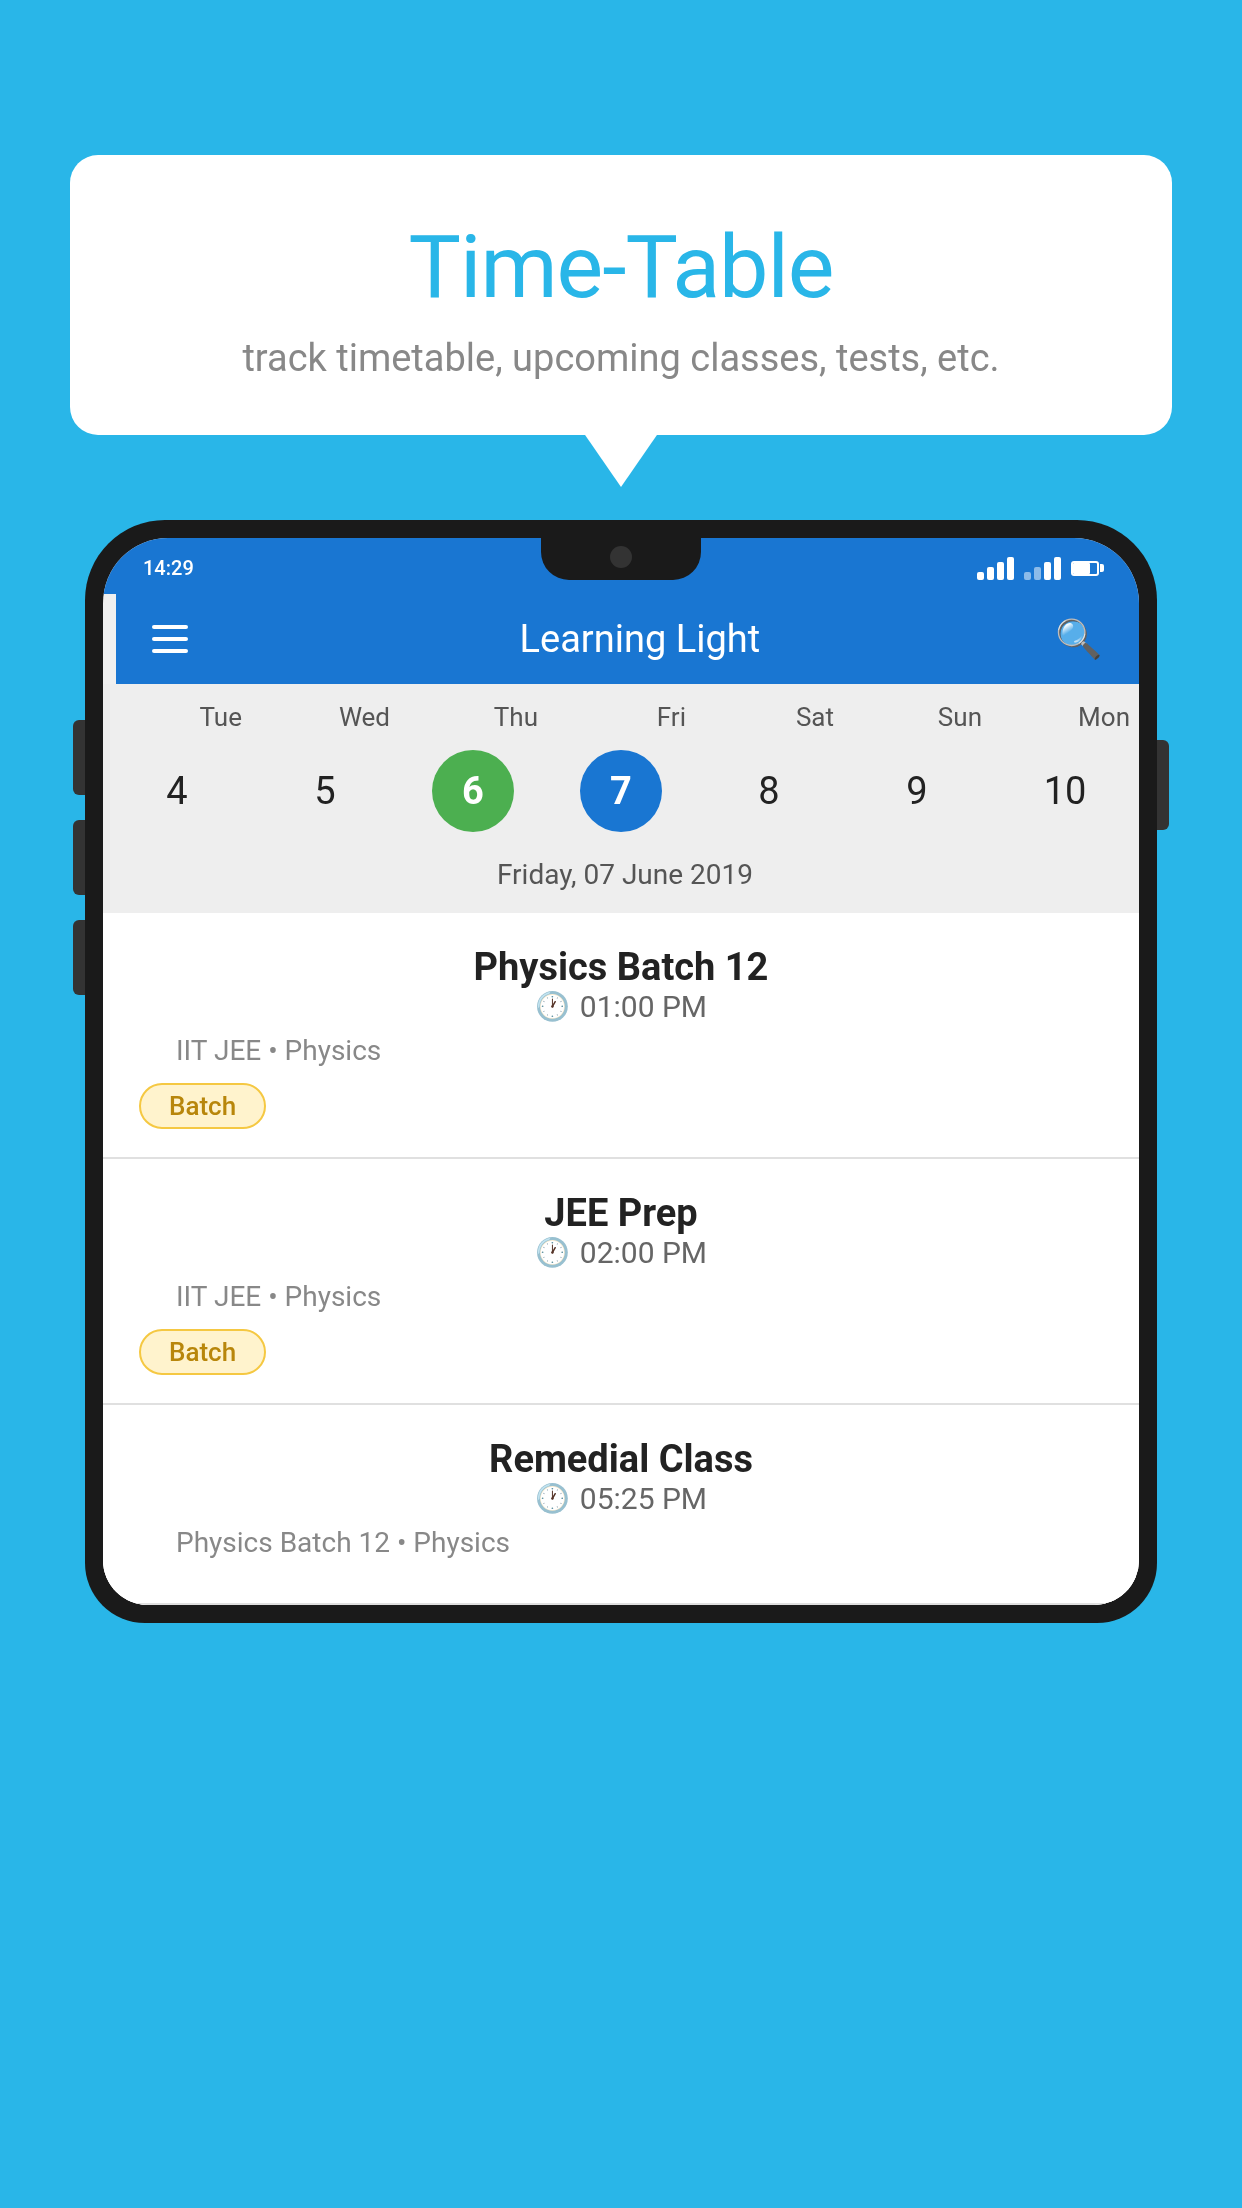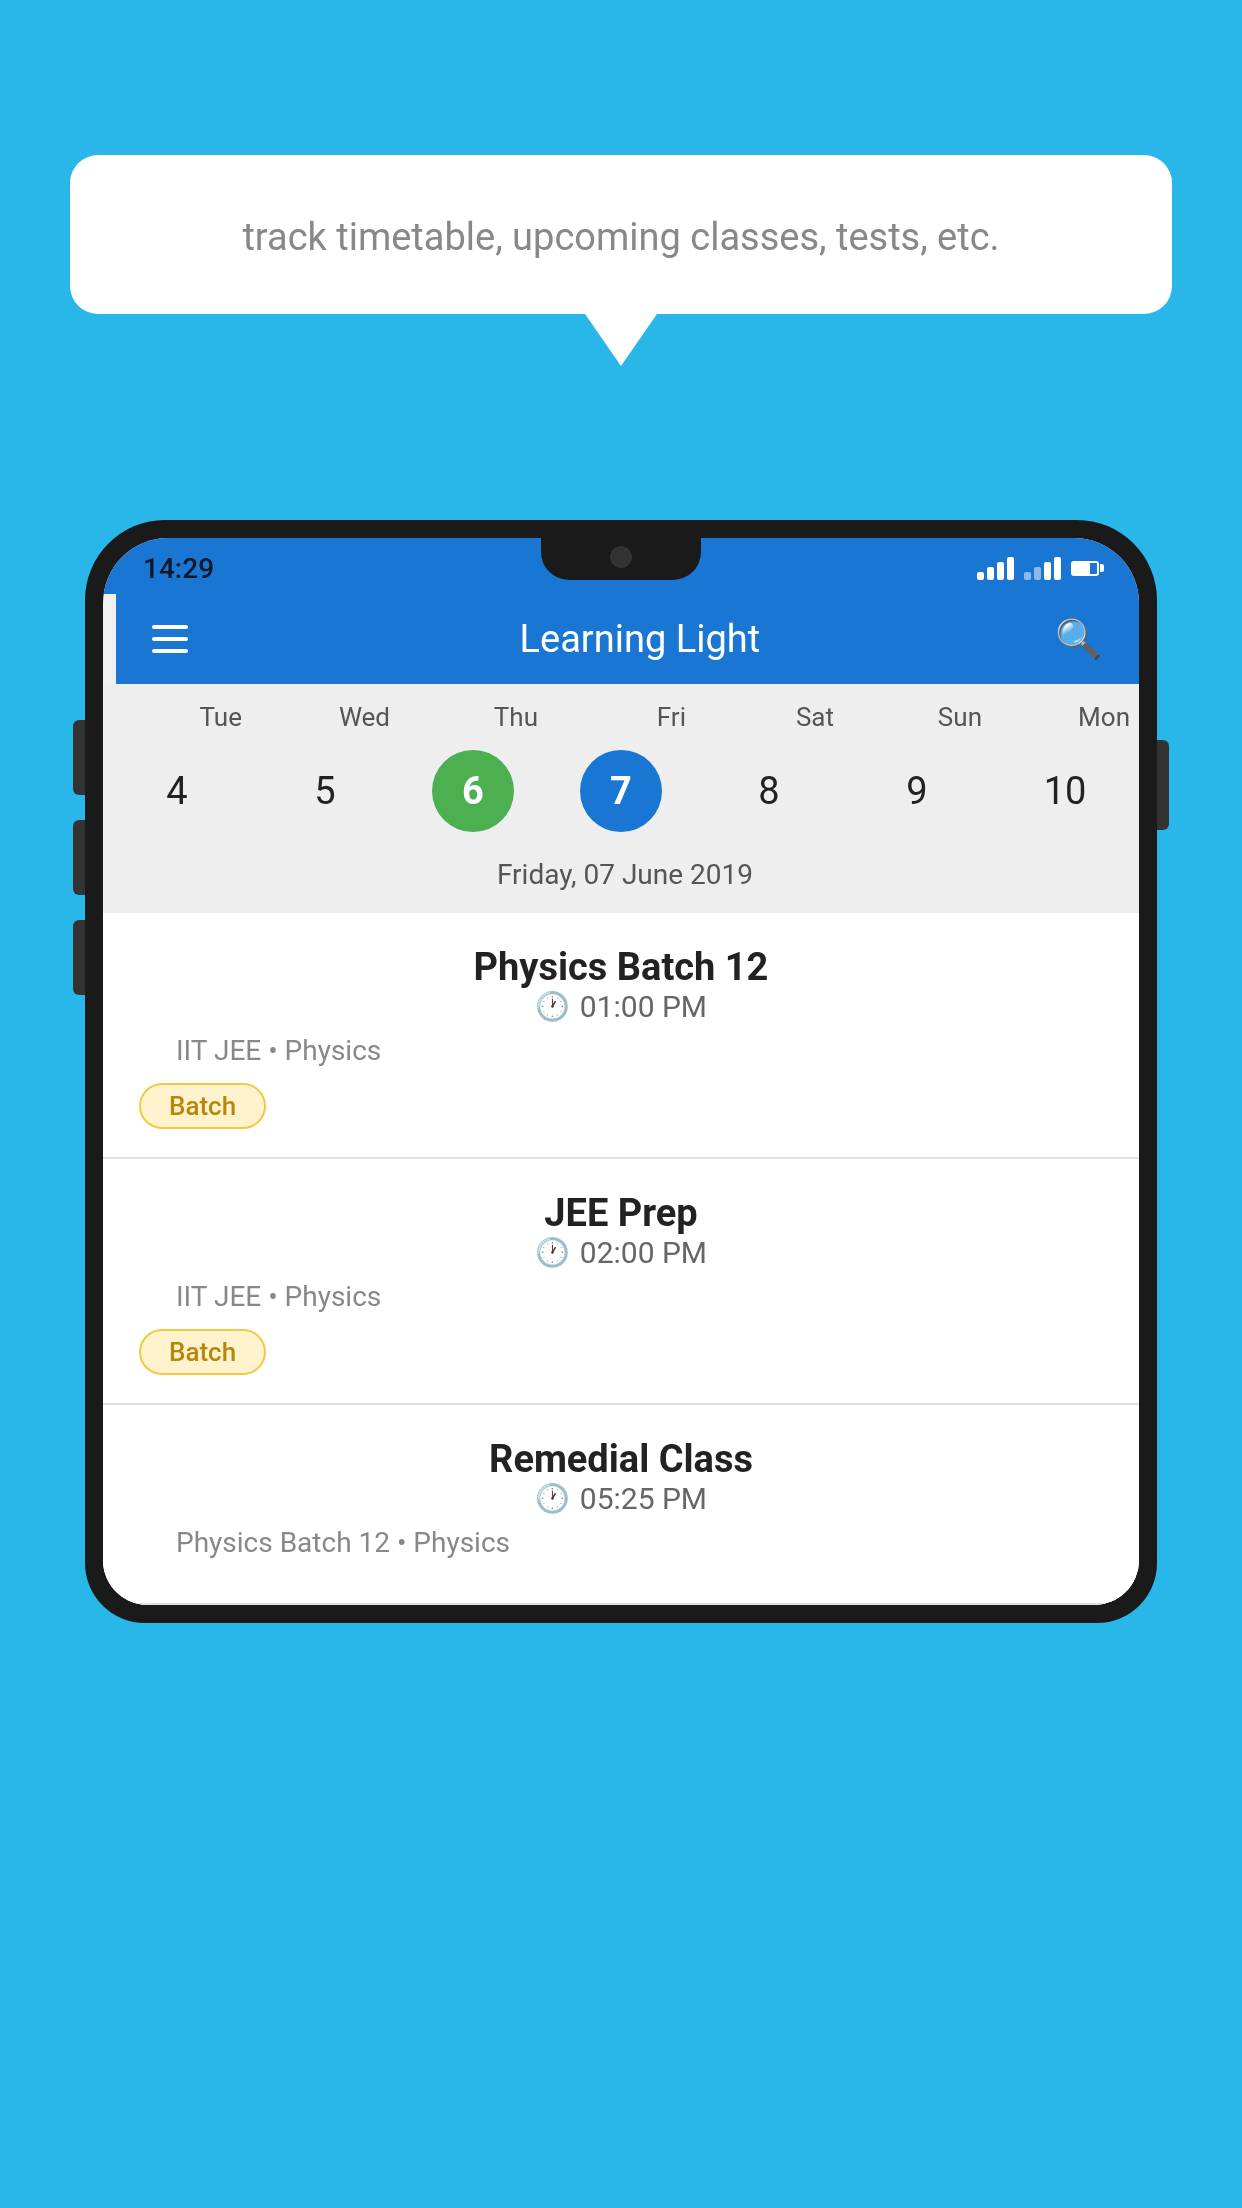--- a/index.html
+++ b/index.html
@@ -106,22 +106,22 @@
     .status-bar {
       background: #1976d2;
       display: flex;
       align-items: center;
       justify-content: space-between;
       padding: 14px 40px 10px 40px;
       height: 56px;
     }
 
     .status-time {
-      color: #0f172a;
-      font-size: 28px;
+      color: #ffffff;
+      font-size: 20px;
       font-weight: 500;
     }
 
     .status-icons {
       display: flex;
       align-items: center;
       gap: 10px;
     }
 
     
@@ -354,20 +354,21 @@
       height: 100%;
       background: white;
       border-radius: 1px;
     }
   </style>
 </head>
 <body>
 
 <div class="speech-bubble-container">
   <div class="speech-bubble">
+    <div class="bubble-title">Time-Table</div>
     <div class="bubble-subtitle">track timetable, upcoming classes, tests, etc.</div>
   </div>
 </div>
 
 <div class="phone-container">
   <div class="phone-frame">
 
     <div class="phone-notch">
       <div class="phone-camera"></div>
     </div>

